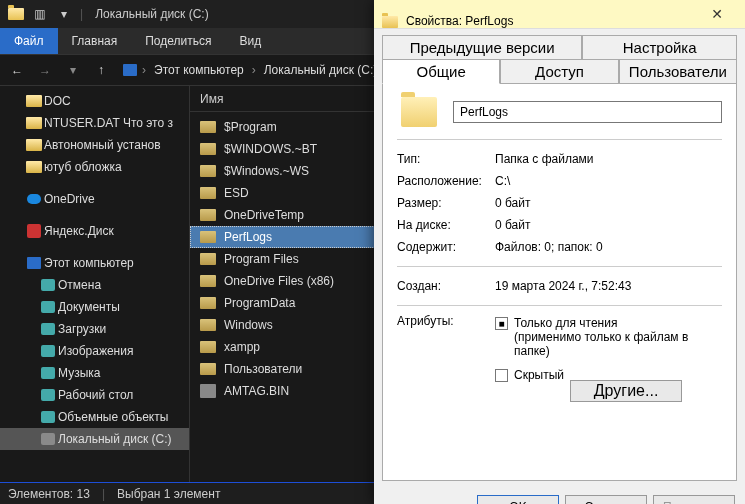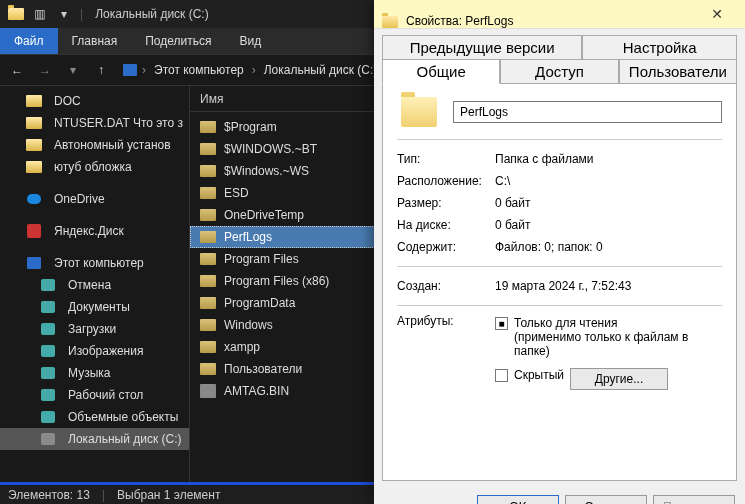--- a/index.html
+++ b/index.html
@@ -22,42 +22,42 @@
 .navbar { height: 32px; background: #191919; border-top: 1px solid #333; border-bottom: 1px solid #333; display: flex; align-items: center; padding: 0 6px; gap: 6px; }
 .nav-btn { width: 22px; height: 22px; display: flex; align-items: center; justify-content: center; color: #888; }
 .nav-btn.active { color: #ddd; }
 .breadcrumb { flex: 1; display: flex; align-items: center; gap: 4px; background: #191919; height: 24px; padding: 0 4px; color: #ddd; }
 .crumb { padding: 0 4px; }
 .crumb-sep { color: #888; }
 
 
 .main { display: flex; height: calc(100% - 28px - 26px - 32px - 22px); }
 .sidebar { width: 190px; background: #191919; border-right: 1px solid #333; overflow: hidden; padding-top: 4px; }
-.side-item { display: flex; align-items: center; height: 22px; padding-left: 26px; gap: 12px; color: #ddd; cursor: pointer; white-space: nowrap; }
+.side-item { display: flex; align-items: center; height: 22px; padding-left: 26px; gap: 2px; color: #ddd; cursor: pointer; white-space: nowrap; }
 .side-item.sel { background: #555; }
 .side-item.indent { padding-left: 40px; }
 .side-ico { width: 16px; height: 14px; flex-shrink: 0; display: inline-flex; align-items: center; justify-content: center; }
 .ico-folder { width: 16px; height: 12px; background: linear-gradient(#ffe9a8,#d9b347); border-radius: 1px; }
 .ico-cloud { width: 14px; height: 10px; background: #1a88e0; border-radius: 6px; }
 .ico-disk { width: 14px; height: 12px; background: #8a8a8a; border-radius: 2px; }
 .ico-red { width: 14px; height: 14px; background: #c33; border-radius: 2px; }
 .ico-pc { width: 14px; height: 12px; background: #2a6cc8; border-radius: 1px; }
 .ico-misc { width: 14px; height: 12px; background: #4aa; border-radius: 2px; }
 .side-group { margin-top: 10px; }
 
 .content { flex: 1; background: #191919; }
 .content-header { height: 26px; border-bottom: 1px solid #333; display: flex; align-items: center; padding-left: 10px; color: #ccc; }
 .file-list { padding: 4px 0; }
 .file-item { display: flex; align-items: center; height: 22px; padding-left: 10px; gap: 8px; color: #ddd; cursor: pointer; }
 .file-item.selected { background: #4a7bb0; color: #fff; outline: 1px dotted #ccc; outline-offset: -1px; }
 .file-ico { width: 16px; height: 12px; background: linear-gradient(#d9c27a,#b89a4a); border-radius: 1px; flex-shrink: 0; }
 .file-ico.bin { background: #888; height: 14px; border-radius: 1px; }
 
 
-.statusbar { position: absolute; bottom: 0; left: 0; right: 0; height: 22px; background: #1e1e1e; border-top: 3px solid #1d4ed8; display: flex; align-items: center; padding: 0 8px; color: #ccc; gap: 12px; }
+.statusbar { position: absolute; bottom: 0; left: 0; right: 0; height: 22px; background: #1e1e1e; border-top: 1px solid #1d4ed8; display: flex; align-items: center; padding: 0 8px; color: #ccc; gap: 12px; }
 .status-sep { color: #555; }
 
 
 .dialog { position: absolute; left: 374px; top: 0; width: 371px; height: 504px; background: #f0f0f0; color: #000; box-shadow: -2px 0 12px rgba(0,0,0,0.5); display: flex; flex-direction: column; }
 .dlg-title { height: 30px; background: #fef9c3; display: flex; align-items: flex-end; padding: 0 8px; border-bottom: 1px solid #ddd; }
 .dlg-title .folder-ico { margin-right: 8px; }
 .dlg-title-text { flex: 1; color: #000; }
 .dlg-close { width: 40px; height: 28px; display: flex; align-items: center; justify-content: center; color: #333; font-size: 14px; }
 
 .dlg-body { flex: 1; padding: 6px 8px; }
@@ -77,21 +77,21 @@
 .hr { border-top: 1px solid #ccc; margin: 8px 0; }
 .prop-row { display: flex; padding: 4px 0; font-size: 12px; }
 .prop-label { width: 98px; color: #000; }
 .prop-val { flex: 1; color: #000; }
 
 .attr-block { display: flex; }
 .attr-right { flex: 1; }
 .chk-row { display: flex; align-items: flex-start; gap: 6px; padding: 2px 0; font-size: 11px; }
 .chk { width: 13px; height: 13px; border: 1px solid #777; background: #fff; display: inline-flex; align-items: center; justify-content: center; font-size: 10px; margin-top: 1px; flex-shrink: 0; }
 .chk.filled { background: #fff; }
-.btn-other { float: right; width: 98px; height: 22px; border: 1px solid #999; background: #e9e9e9; cursor: pointer; font-size: 12px; margin-top: 0; }
+.btn-other { float: right; width: 112px; height: 22px; border: 1px solid #999; background: #e9e9e9; cursor: pointer; font-size: 16px; margin-top: 12px; }
 
 .dlg-buttons { display: flex; justify-content: flex-end; gap: 6px; padding: 8px 10px; }
 .dlg-btn { width: 82px; height: 23px; border: 1px solid #999; background: #e9e9e9; cursor: pointer; font-size: 12px; }
 .dlg-btn.primary { border: 1px solid #2a6cc8; }
 .dlg-btn:disabled { color: #999; }
 </style>
 </head>
 <body>
 
 <div class="titlebar">
@@ -254,21 +254,21 @@
         <div class="file-item selected">
           <span class="file-ico"></span>
           <span>PerfLogs</span>
         </div>
         <div class="file-item">
           <span class="file-ico"></span>
           <span>Program Files</span>
         </div>
         <div class="file-item">
           <span class="file-ico"></span>
-          <span>Program Files (x86)</span>
+          <span>OneDrive Files (x86)</span>
         </div>
         <div class="file-item">
           <span class="file-ico"></span>
           <span>ProgramData</span>
         </div>
         <div class="file-item">
           <span class="file-ico"></span>
           <span>Windows</span>
         </div>
         <div class="file-item">

